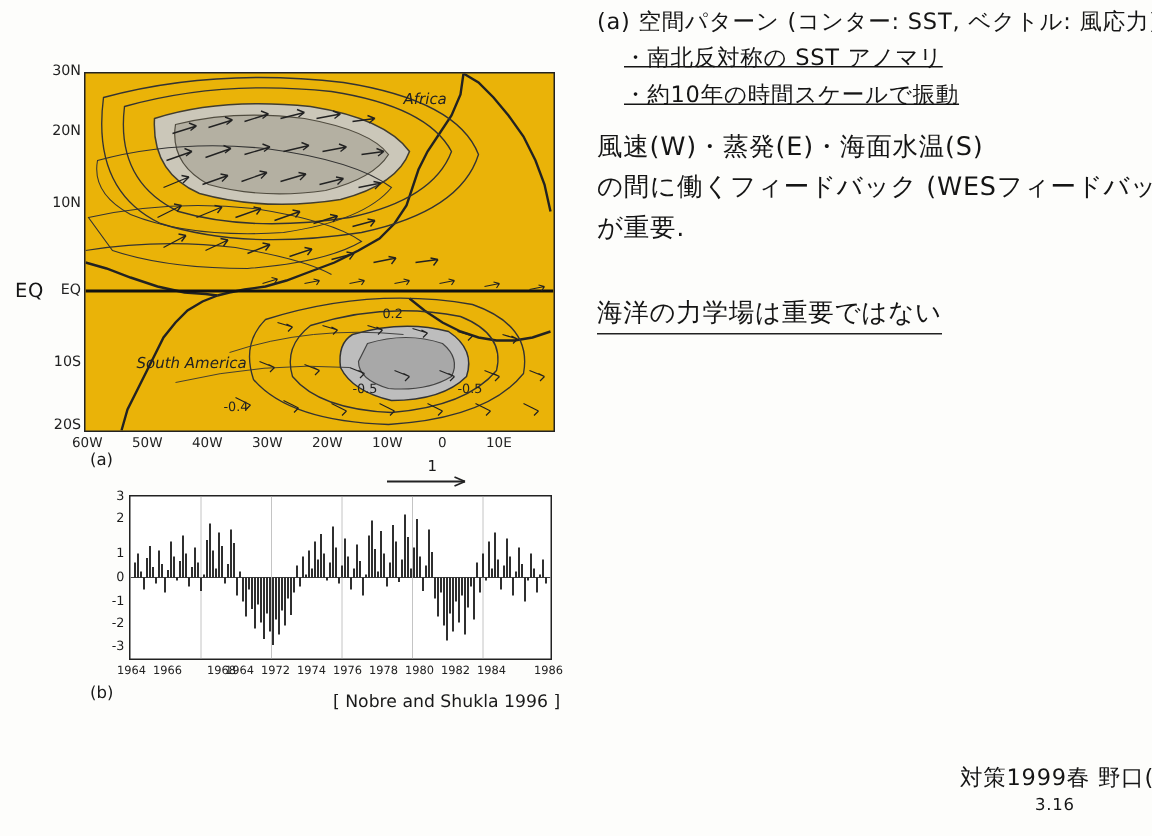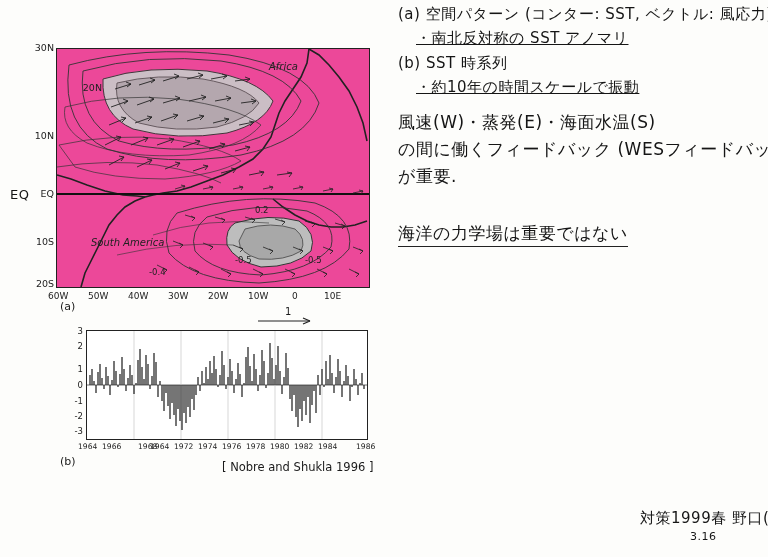--- a/index.html
+++ b/index.html
@@ -26,21 +26,21 @@
 
   
   #notes{position:absolute;left:398px;top:4px;width:368px;}
   .note-line{margin-bottom:4px;}
   .indent1{margin-left:18px;text-decoration:underline;}
   .blk{margin-top:14px;}
   .underline{border-bottom:1.3px solid #222;display:inline-block;padding-bottom:1px;}
 
   
   #mapwrap{position:absolute;left:56px;top:48px;width:314px;height:240px;}
-  #map{position:absolute;inset:0;border:1.3px solid #222;background:#ec4899;}
+  #map{position:absolute;inset:0;border:1.3px solid #222;background:#eab308;}
   .axis-lab{position:absolute;font-size:9.5px;font-family:"DejaVu Sans", sans-serif;color:#222;}
   .ytick{left:-26px;width:24px;text-align:right;}
   .xtick{top:243px;font-size:9px;}
   #eqlabel{position:absolute;left:-46px;top:138px;font-size:13px;font-family:"DejaVu Sans",sans-serif;}
   .region{position:absolute;font-family:"DejaVu Sans",sans-serif;font-size:10px;font-style:italic;color:#222;}
   .clab{position:absolute;font-family:"DejaVu Sans",sans-serif;font-size:8.5px;color:#222;}
 
   
   #tswrap{position:absolute;left:86px;top:330px;width:282px;height:110px;}
   #ts{position:absolute;inset:0;border:1.2px solid #222;background:#fff;}
@@ -60,21 +60,20 @@
 </style>
 </head>
 <body>
 
 <div class="page">
 
   <div id="notes">
 
     <div class="hw hw-m note-line">(a) 空間パターン (コンター: SST, ベクトル: 風応力)</div>
     <div class="hw hw-m note-line indent1">・南北反対称の SST アノマリ</div>
-    <div class="hw hw-m note-line">(b) SST 時系列</div>
     <div class="hw hw-m note-line indent1">・約10年の時間スケールで振動</div>
 
     <div class="blk">
       <div class="hw hw-l note-line">風速(W)・蒸発(E)・海面水温(S)</div>
       <div class="hw hw-l note-line">の間に働くフィードバック (WESフィードバック)</div>
       <div class="hw hw-l note-line">が重要.</div>
     </div>
 
     <div class="blk" style="margin-top:34px;">
       <span class="hw hw-l underline">海洋の力学場は重要ではない</span>
@@ -196,21 +195,21 @@
       <div class="region" style="left:212px;top:12px;">Africa</div>
       <div class="region" style="left:34px;top:188px;">South America</div>
 
       <div class="clab" style="left:92px;top:218px;">-0.4</div>
       <div class="clab" style="left:178px;top:206px;">-0.5</div>
       <div class="clab" style="left:248px;top:206px;">-0.5</div>
       <div class="clab" style="left:198px;top:156px;text-align:center;">0.2</div>
     </div>
 
     <div class="axis-lab ytick" style="top:-6px;">30N</div>
-    <div class="axis-lab ytick" style="top:34px;margin-left:48px;">20N</div>
+    <div class="axis-lab ytick" style="top:34px;">20N</div>
     <div class="axis-lab ytick" style="top:82px;">10N</div>
     <div class="axis-lab ytick" style="top:140px;">EQ</div>
     <div class="axis-lab ytick" style="top:188px;">10S</div>
     <div class="axis-lab ytick" style="top:230px;">20S</div>
 
     <div class="axis-lab xtick" style="left:-8px;">60W</div>
     <div class="axis-lab xtick" style="left:32px;">50W</div>
     <div class="axis-lab xtick" style="left:72px;">40W</div>
     <div class="axis-lab xtick" style="left:112px;">30W</div>
     <div class="axis-lab xtick" style="left:152px;">20W</div>

